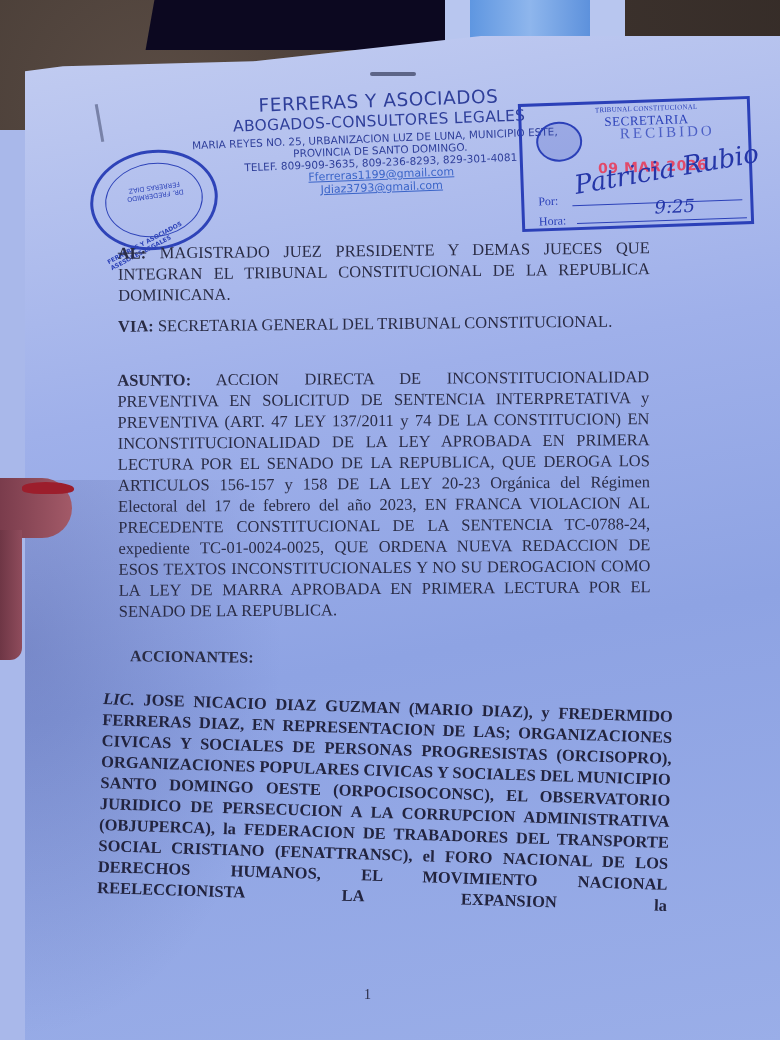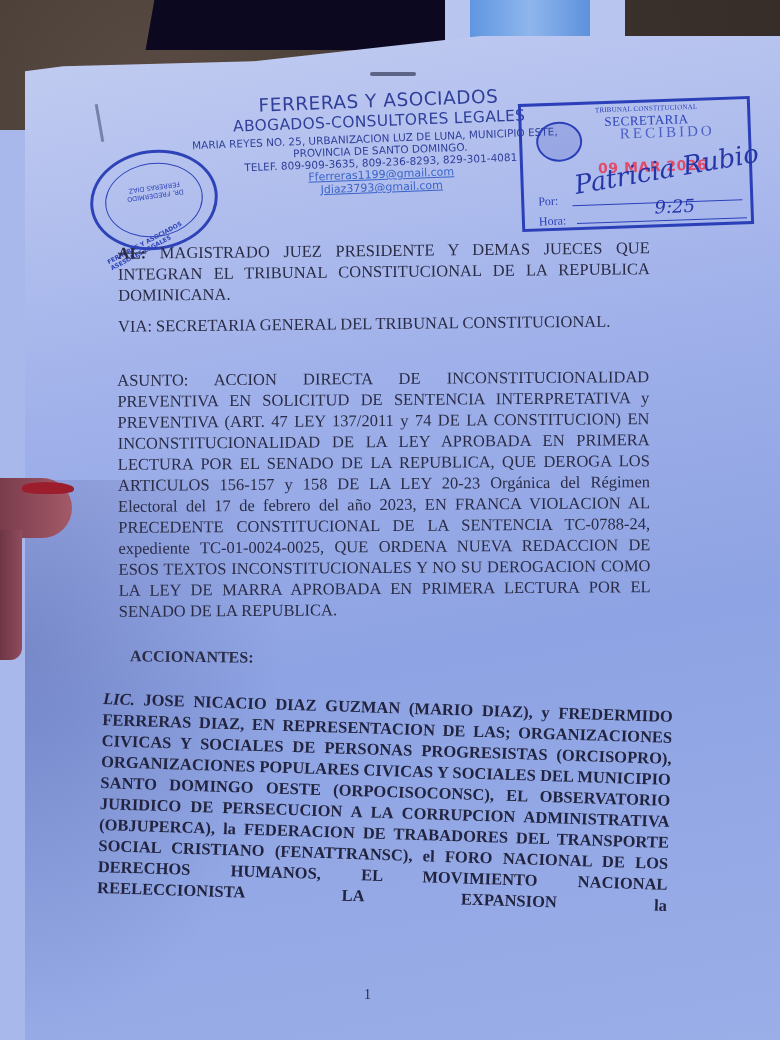--- a/index.html
+++ b/index.html
@@ -92,21 +92,21 @@
     .stamp-line2 { position: absolute; left: 52px; top: 118px; width: 170px; border-bottom: 1.5px solid #2b40b8; }
     .stamp-logo { position: absolute; left: 14px; top: 16px; width: 46px; height: 40px; border: 2px solid #2b40b8; border-radius: 50%; background: rgba(43,64,184,.18); }
     .stamp-sig { position: absolute; left: 50px; top: 52px; font-family: "DejaVu Serif", serif; font-style: italic; font-size: 26px; color: #2536a8; transform: rotate(-8deg); white-space: nowrap; }
     .stamp-time { position: absolute; left: 130px; top: 94px; font-family: "DejaVu Serif", serif; font-style: italic; font-size: 18px; color: #2536a8; }
 
     
     .body-text { position: absolute; left: 118px; width: 532px; color: #2a2c45; font-size: 16.5px; line-height: 21px; text-align: justify; text-align-last: left; }
     .b1 { top: 240px; transform: rotate(-0.6deg); }
     .b2 { top: 313px; transform: rotate(-0.6deg); }
     .b3 { top: 368px; transform: rotate(-0.4deg); }
-    .label { font-weight: normal; }
+    .label { font-weight: bold; }
     .label-strike { font-weight: bold; text-decoration: line-through; margin-top: 16px; }
     .acc-heading { position: absolute; left: 130px; top: 648px; font-weight: bold; font-size: 16px; color: #2a2c45; transform: rotate(0.6deg); }
     .acc-body {
       position: absolute; left: 100px; top: 697px; width: 570px;
       font-weight: bold; font-style: normal; font-size: 16.5px; line-height: 21px;
       color: #22243f; text-align: justify; text-align-last: justify;
       transform: rotate(1.8deg);
     }
     .acc-body .it { font-style: italic; }
     .page-num { position: absolute; left: 364px; top: 987px; font-size: 14px; color: #2a2c45; }

